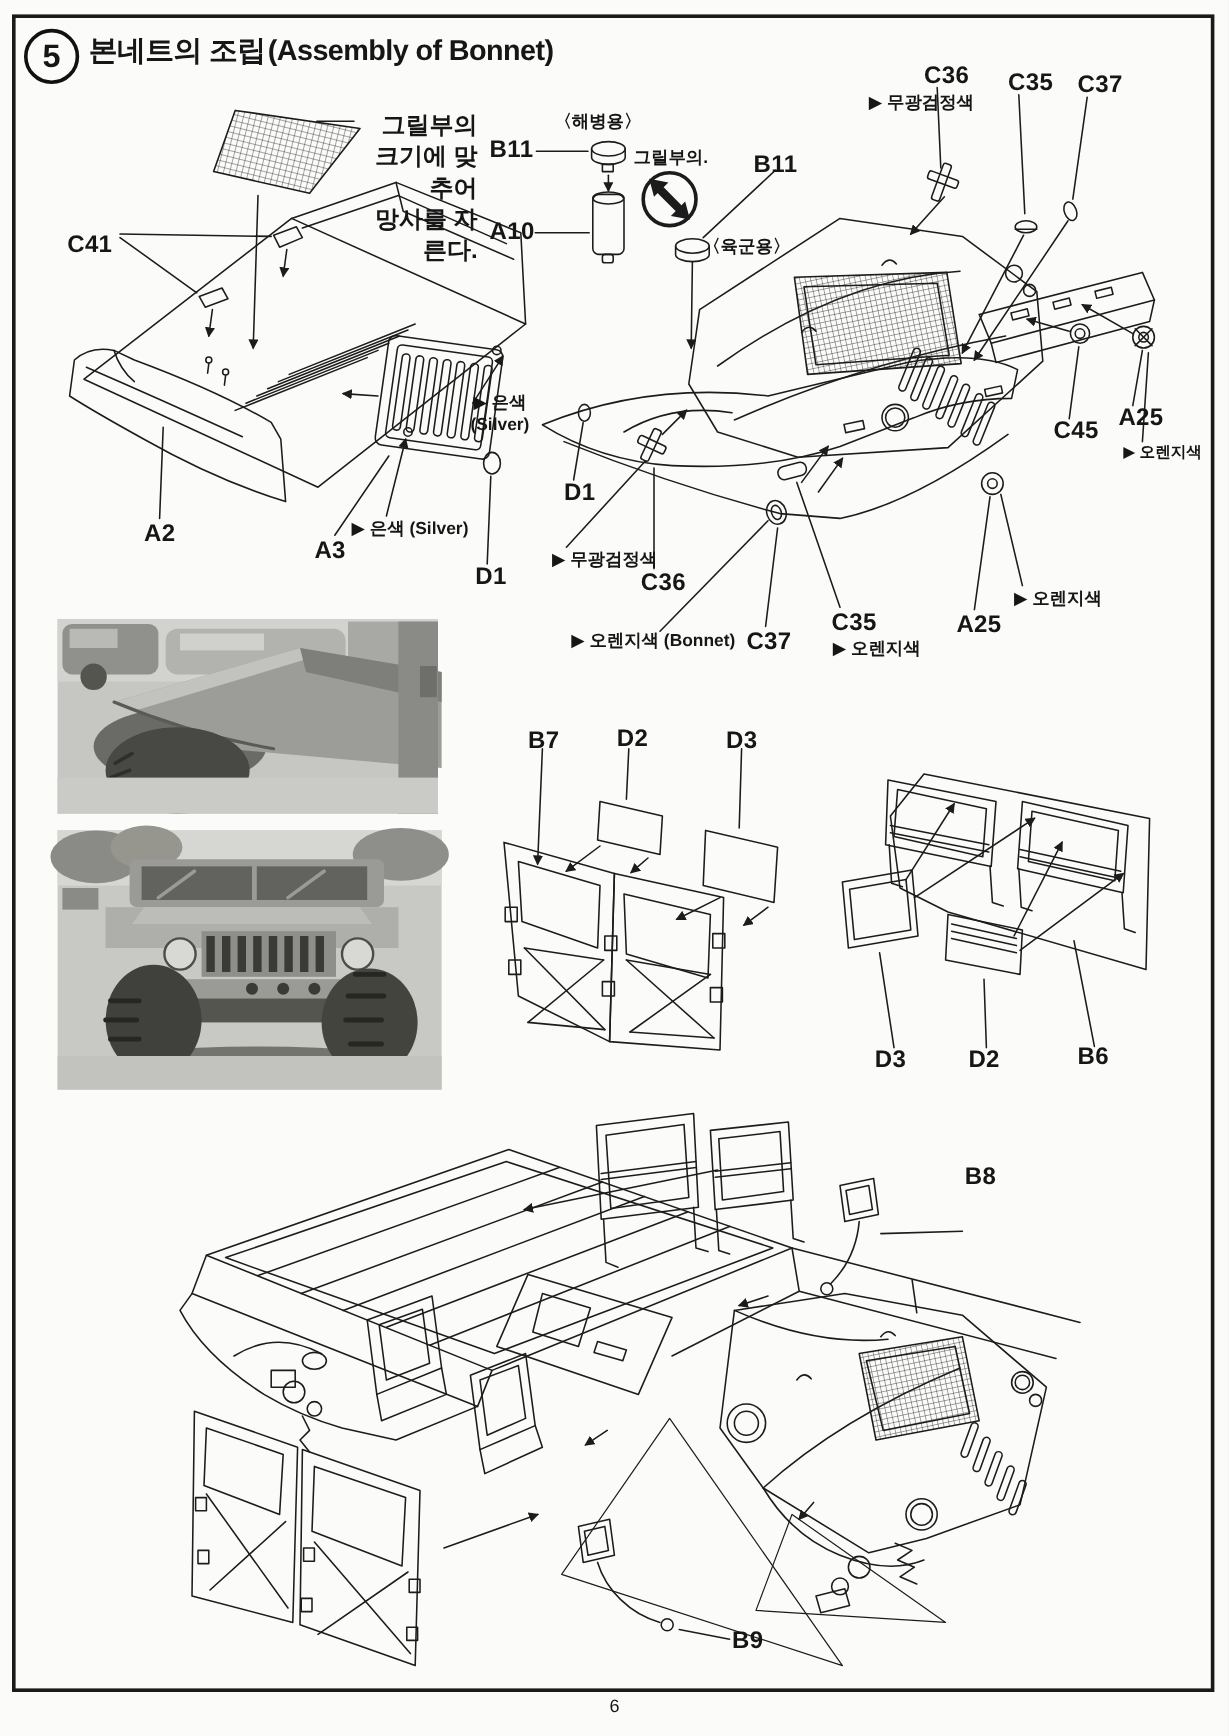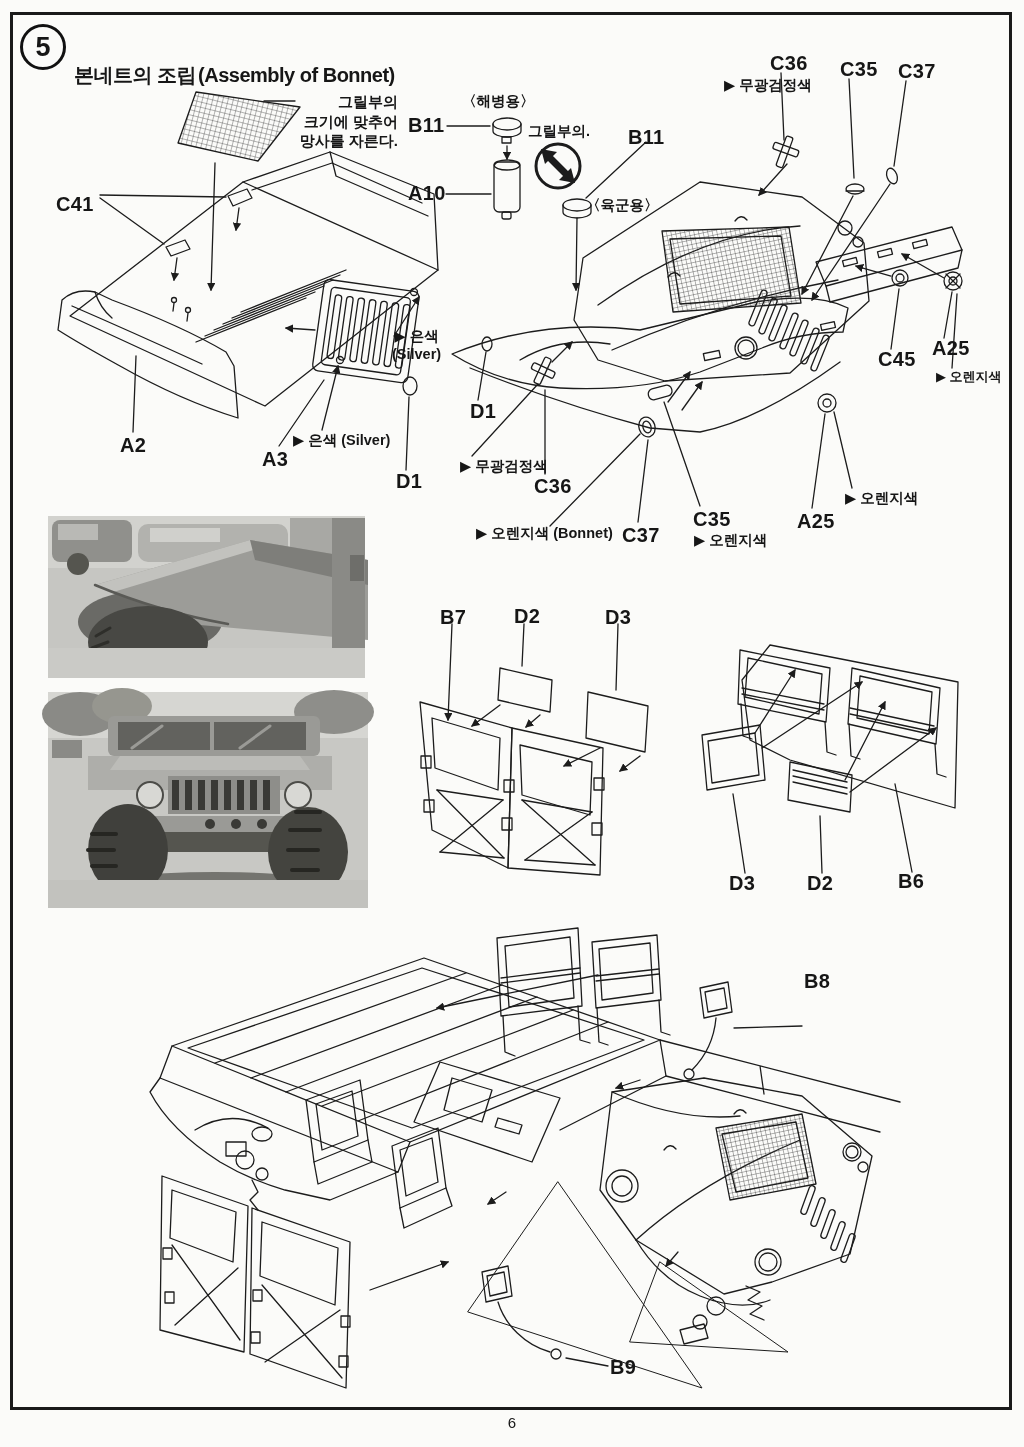--- a/index.html
+++ b/index.html
@@ -3,28 +3,28 @@
 <meta charset="utf-8">
 <style>
   html,body{margin:0;padding:0;background:#e9e9e6;}
   .page{position:relative;width:1024px;height:1447px;background:#fbfbf9;overflow:hidden;
         font-family:"Liberation Sans","DejaVu Sans",sans-serif;color:#161616;}
   .frame{position:absolute;left:10px;top:12px;width:996px;height:1392px;border:3px solid #1a1a1a;}
   .art{position:absolute;left:0;top:0;}
   .step-circle{position:absolute;left:20px;top:24px;width:40px;height:40px;border:3px solid #111;
         border-radius:50%;display:flex;align-items:center;justify-content:center;
         font-size:27px;font-weight:bold;background:#fbfbf9;}
-  .page-title{position:absolute;left:74px;top:26px;font-size:20px;font-weight:bold;
-        letter-spacing:-0.5px;white-space:nowrap;margin-top:36px;}
+  .page-title{position:absolute;left:74px;top:26px;font-size:24px;font-weight:bold;
+        letter-spacing:-0.5px;white-space:nowrap;}
   .page-title .en{margin-left:2px;}
   .lbl{position:absolute;font-size:20px;font-weight:bold;white-space:nowrap;letter-spacing:.3px;}
   .note{position:absolute;font-size:14.5px;font-weight:bold;white-space:nowrap;}
   .note-sm{font-size:13px;}
   .mesh-note{position:absolute;left:296px;top:92px;width:102px;text-align:right;
-        font-size:15px;font-weight:bold;line-height:1.3;}
+        font-size:20px;font-weight:bold;line-height:1.3;}
   .two-line{line-height:1.25;text-align:center;}
   .pagenum{position:absolute;left:0;top:1414px;width:1024px;text-align:center;font-size:15px;}
 </style>
 </head>
 <body>
 
 <div class="page">
   <div class="frame"></div>
 
   <svg class="art" width="1024" height="1447" viewBox="0 0 1024 1447">

